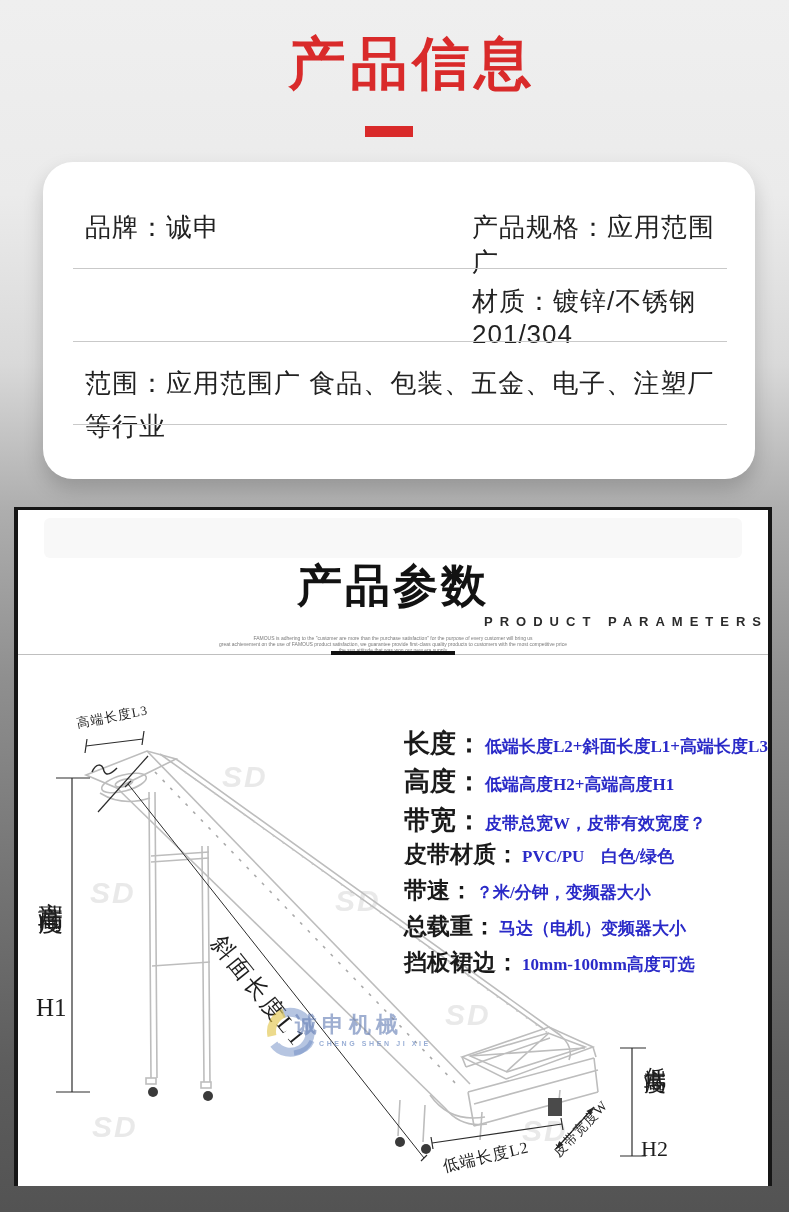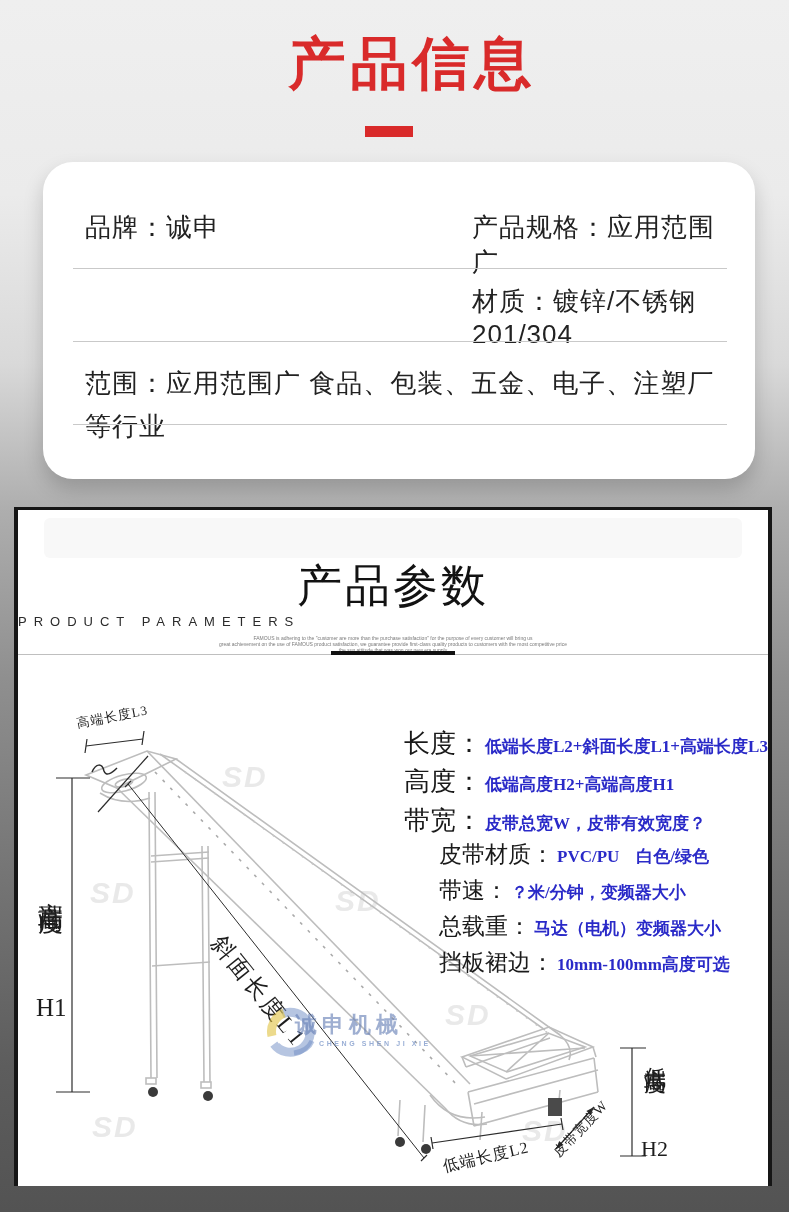--- a/index.html
+++ b/index.html
@@ -14,34 +14,34 @@
   
   #info-card{left:43px;top:162px;width:712px;height:317px;background:#ffffff;border-radius:30px;
     box-shadow:0 10px 20px rgba(0,0,0,.18);}
   .card-row{position:absolute;left:42px;width:644px;font-size:26px;color:#222;letter-spacing:1px;}
   .card-cell-right{position:absolute;left:387px;top:0;}
   .card-divider{position:absolute;left:30px;width:654px;height:1px;background:#c9c9c9;}
   
   #param-panel{left:14px;top:507px;width:750px;height:676px;background:#ffffff;
     border-left:4px solid #161616;border-right:4px solid #161616;border-top:3px solid #161616;}
   #param-band{left:26px;top:8px;width:698px;height:40px;background:#f8f8f8;border-radius:6px;}
-  #param-title{left:0;top:46px;width:100%;text-align:center;font-size:45px;font-weight:400;
+  #param-title{left:0;top:46px;width:100%;text-align:center;font-size:45px;font-weight:700;
     letter-spacing:3px;color:#121212;}
-  #param-subtitle{left:0;top:104px;width:100%;text-align:left;font-size:13px;font-weight:400;
+  #param-subtitle{left:0;top:104px;width:100%;text-align:right;font-size:13px;font-weight:700;
     letter-spacing:7px;color:#2b2b2b;}
   #param-tagline{left:140px;top:125px;width:470px;text-align:center;font-size:5px;line-height:6px;color:#7a7a7a;}
   #param-divider{left:0;top:144px;width:100%;height:1px;background:#bfbfbf;}
   #param-divider-bar{left:313px;top:141px;width:124px;height:4px;background:#111;}
   
   #spec-list{left:404px;top:712px;width:372px;}
   .spec-row{position:absolute;left:0;white-space:nowrap;font-family:"Liberation Serif","DejaVu Serif",serif;}
-  .spec-label{font-weight:400;color:#1a1a1a;}
+  .spec-label{font-weight:700;color:#1a1a1a;}
   .spec-value{font-weight:700;color:#2a2ac8;font-size:17px;margin-left:3px;}
   .fs-big .spec-label{font-size:26px;}
-  .fs-sml .spec-label{font-size:23px;margin-left:35px;}
+  .fs-sml .spec-label{font-size:23px;}
   
   .dim-label{position:absolute;font-family:"Liberation Serif","DejaVu Serif",serif;color:#1d1d1d;white-space:nowrap;}
   #label-l3{left:76px;top:708px;font-size:13px;letter-spacing:1px;transform:rotate(-11deg);}
   #label-h1-cn{left:34px;top:882px;font-size:25px;writing-mode:vertical-rl;text-orientation:upright;letter-spacing:2px;}
   #label-h1-code{left:36px;top:994px;font-size:25px;}
   #label-l1{left:191px;top:976px;font-size:23px;letter-spacing:3px;transform:rotate(51deg);}
   #label-l2{left:442px;top:1147px;font-size:16px;letter-spacing:1px;transform:rotate(-13deg);}
   #label-w{left:545px;top:1120px;font-size:13.5px;letter-spacing:1px;transform:rotate(-46deg);}
   #label-h2-cn{left:640px;top:1050px;font-size:22px;writing-mode:vertical-rl;text-orientation:upright;letter-spacing:1px;}
   #label-h2-code{left:641px;top:1136px;font-size:22px;}

